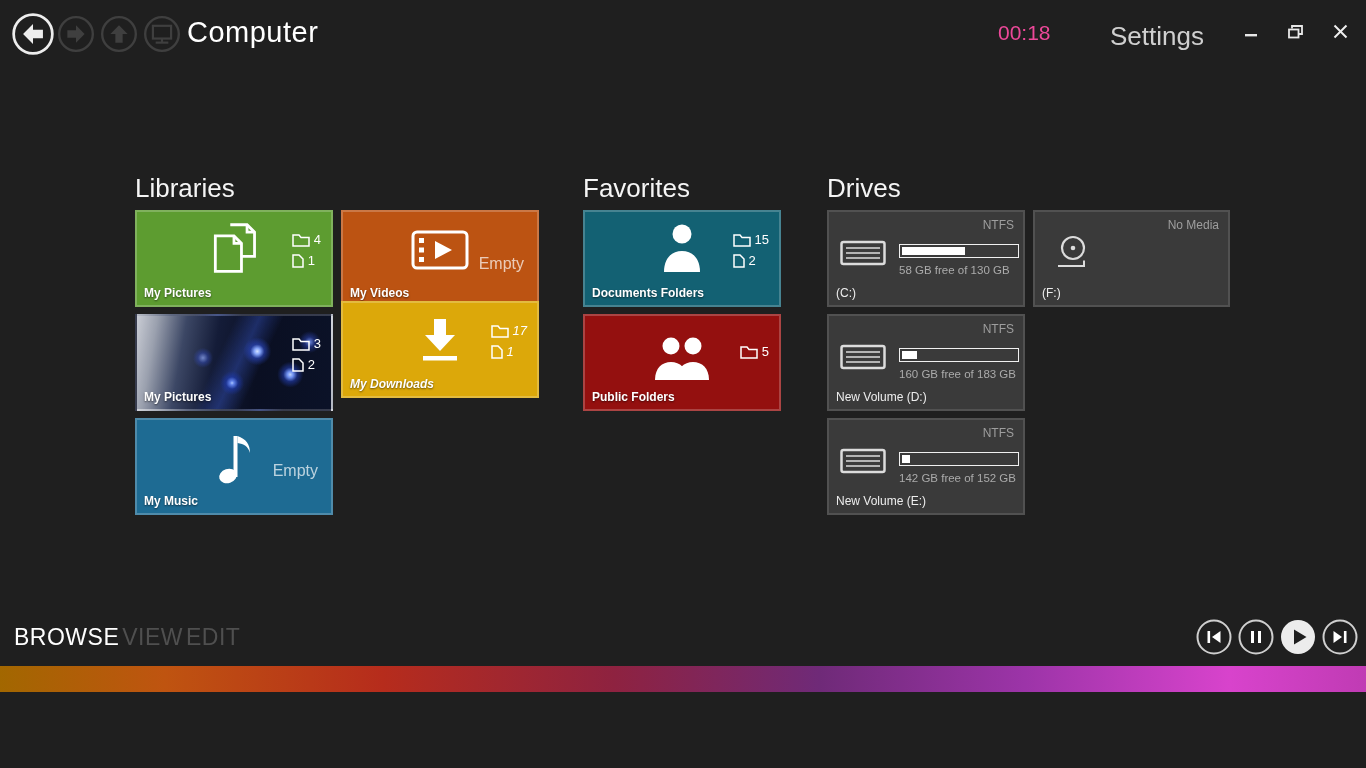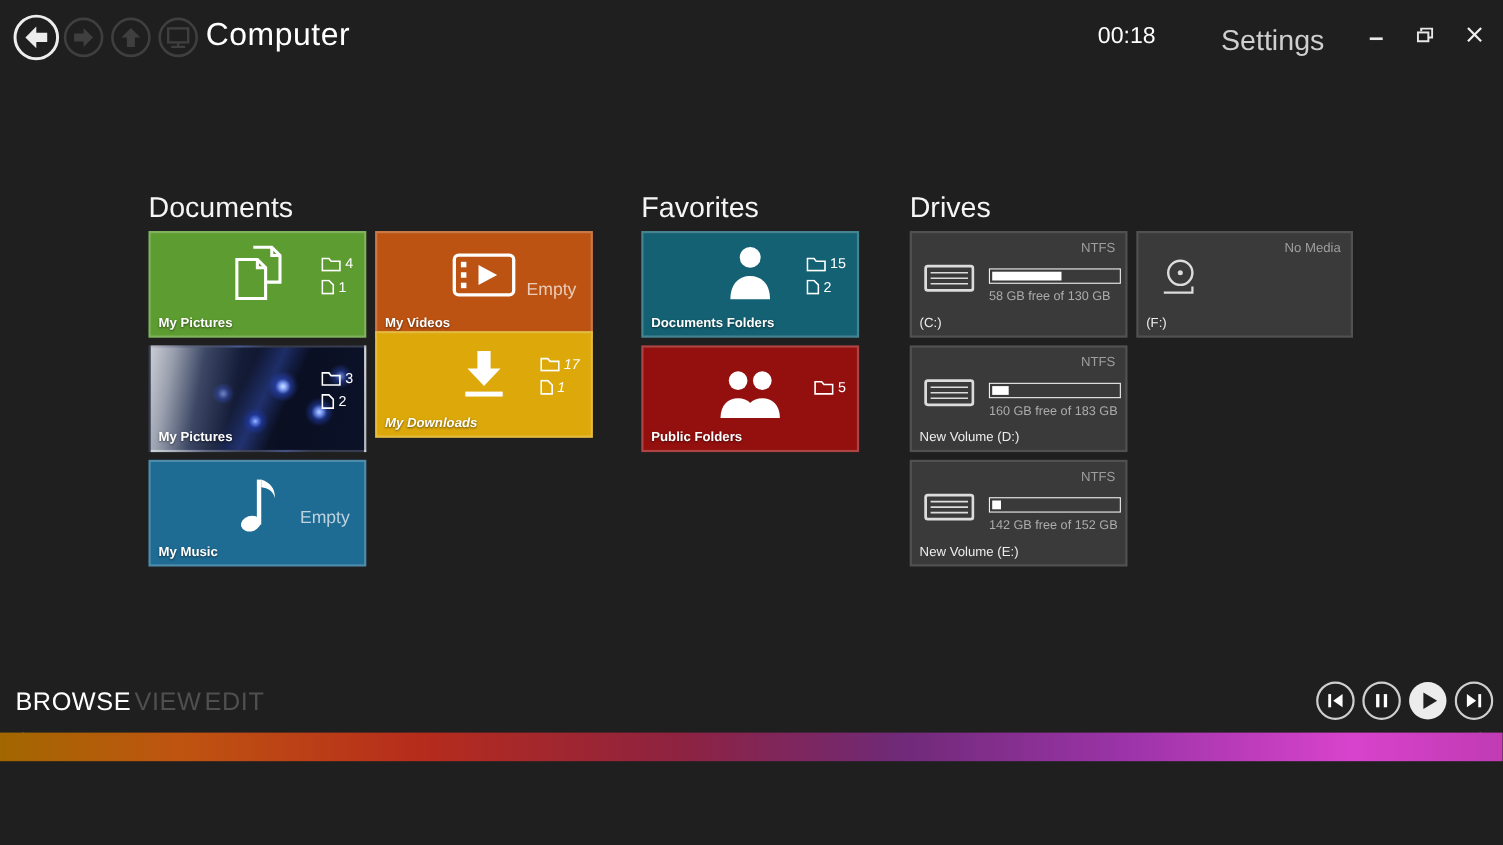--- a/index.html
+++ b/index.html
@@ -8,21 +8,21 @@
   .stage { position:absolute; top:0; left:0; width:1366px; height:692px; background:#1f1f1f; color:#fff; }
 
   
   .topbar { position:absolute; top:0; left:0; width:100%; height:70px; }
   .navbtn { position:absolute; border:none; background:none; padding:0; cursor:pointer; }
   .nav-back    { left:10px;  top:11px; color:#ededed; }
   .nav-forward { left:56px;  top:14px; color:#3f3f3f; }
   .nav-up      { left:99px;  top:14px; color:#3f3f3f; }
   .nav-display { left:142px; top:14px; color:#3f3f3f; }
   .apptitle { position:absolute; left:187px; top:16px; font-size:29px; font-weight:300; color:#ffffff; letter-spacing:0.5px; }
-  .clock    { position:absolute; left:998px;  top:21px; font-size:21px; color:#ffffff; }
+  .clock    { position:absolute; left:998px;  top:21px; font-size:21px; color:#ec4899; }
   .settings { position:absolute; left:1110px; top:21px; font-size:26px; color:#cfcfcf; cursor:pointer; }
   .winbtns { position:absolute; right:18px; top:24px; display:flex; gap:30px; align-items:center; }
   .winbtn { background:none; border:none; padding:0; cursor:pointer; display:flex; align-items:center; }
 
   
   .section-header { position:absolute; font-size:26px; font-weight:300; color:#f5f5f5; }
   .hdr-libraries { left:135px; top:173px; }
   .hdr-favorites { left:583px; top:173px; }
   .hdr-drives    { left:827px; top:173px; }
 
@@ -138,21 +138,21 @@
       </button>
       <button class="winbtn">
         <svg width="15" height="15" viewBox="0 0 15 15">
           <line x1="1.5" y1="1.5" x2="13.5" y2="13.5" stroke="#f0f0f0" stroke-width="2"></line>
           <line x1="13.5" y1="1.5" x2="1.5" y2="13.5" stroke="#f0f0f0" stroke-width="2"></line>
         </svg>
       </button>
     </div>
   </div>
 
-  <div class="section-header hdr-libraries">Documents</div>
+  <div class="section-header hdr-libraries">Libraries</div>
   <div class="section-header hdr-favorites">Favorites</div>
   <div class="section-header hdr-drives">Drives</div>
 
   <div class="tile" id="tile-documents" style="background-color: rgb(93, 156, 48); --tile: #5d9c30;">
     <svg class="center-icon" style="top:8px" width="56" height="58" viewBox="0 0 60 60">
       <path d="M26 4 H44 L52 12 V38 H38" fill="none" stroke="#fff" stroke-width="3"></path>
       <path d="M44 4 V12 H52" fill="none" stroke="#fff" stroke-width="3"></path>
       <path d="M10 16 H30 L38 24 V54 H10 Z" fill="var(--tile,#5d9c30)" stroke="#fff" stroke-width="3"></path>
       <path d="M30 16 V24 H38" fill="none" stroke="#fff" stroke-width="3"></path>
     </svg>

